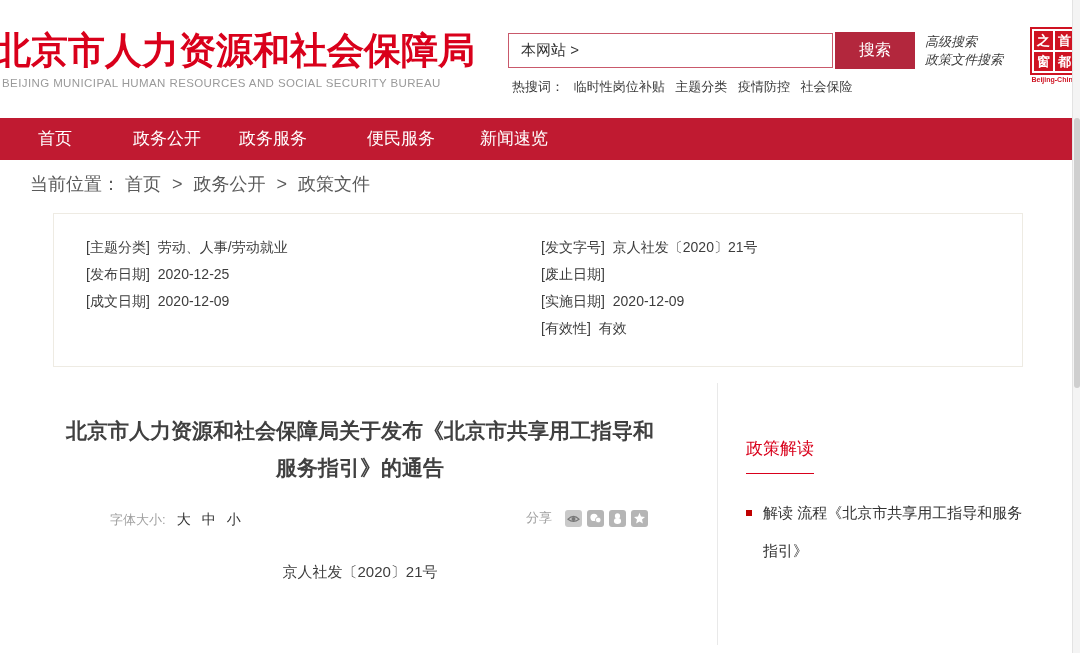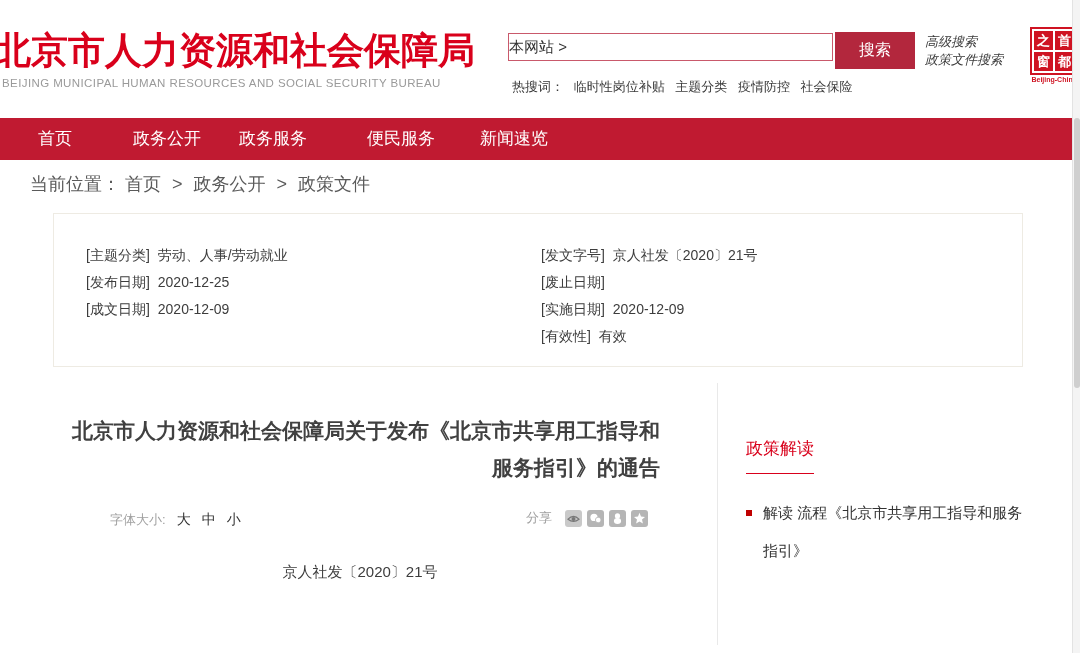--- a/index.html
+++ b/index.html
@@ -5,21 +5,21 @@
   * { margin:0; padding:0; box-sizing:border-box; }
   html,body { background:#fff; }
   body { font-family:"Liberation Sans","DejaVu Sans",sans-serif; }
   .page { position:relative; width:1080px; height:653px; background:#fff; overflow:hidden; margin:0 auto; }
 
   
   .header { position:absolute; left:0; top:0; width:1080px; height:118px; background:#fff; }
   .logo-cn { position:absolute; left:-6px; top:26px; font-size:37px; font-weight:bold; color:#d9001b; white-space:nowrap; letter-spacing:0px; }
   .logo-en { position:absolute; left:2px; top:77px; font-size:11.5px; color:#9a9a9a; letter-spacing:0.4px; white-space:nowrap; }
 
-  .search-input { position:absolute; left:508px; top:33px; width:325px; height:28px; border:1px solid #c9596b; background:#fff; font-size:15px; color:#333; padding-left:0; outline:none; font-family:inherit; }
+  .search-input { position:absolute; left:508px; top:33px; width:325px; height:35px; border:1px solid #c9596b; background:#fff; font-size:15px; color:#333; padding-left:12px; outline:none; font-family:inherit; }
   .search-btn { position:absolute; left:835px; top:32px; width:80px; height:37px; background:#b3273d; color:#fff; border:none; font-size:16px; cursor:pointer; font-family:inherit; }
   .adv-links { position:absolute; left:925px; top:33px; font-size:13px; color:#3a3a3a; line-height:18px; }
   .adv-links div { cursor:pointer;font-style:italic; }
   .hotwords { position:absolute; left:512px; top:78px; font-size:13px; color:#3a3a3a; }
   .hotwords .hw-label { color:#3a3a3a; margin-right:6px; }
   .hotwords span.hw { margin-right:7px; cursor:pointer; }
 
   .capital-logo { position:absolute; left:1030px; top:27px; width:48px; cursor:pointer; }
   .capital-grid { width:48px; height:48px; border:2px solid #cf1322; background:#fff; padding:2px; display:grid; grid-template-columns:1fr 1fr; grid-template-rows:1fr 1fr; gap:2px; }
   .capital-grid span { background:#cf1322; color:#fff; font-size:13px; font-weight:bold; display:flex; align-items:center; justify-content:center; }
@@ -34,28 +34,28 @@
   .nav .nav-item:nth-child(4){ margin-right:45px; }
   .nav .nav-item:nth-child(5){ margin-right:45px; }
 
   
   .breadcrumb { position:absolute; left:30px; top:172px; font-size:18px; color:#5a5a5a; }
   .breadcrumb .bc-link { cursor:pointer; }
   .breadcrumb .sep { margin:0 6px; }
 
   
   .meta-box { position:absolute; left:53px; top:213px; width:970px; height:154px; background:#fff; border:1px solid #eeebe3; }
-  .meta-col { position:absolute; top:20px;margin-top:8px; }
+  .meta-col { position:absolute; top:20px; }
   .meta-col.left { left:32px; }
   .meta-col.right { left:487px; }
   .meta-row { font-size:14px; color:#3d3d3d; line-height:27px; white-space:nowrap; }
   .meta-row .m-label { margin-right:8px; }
 
   
-  .article-title { position:absolute; left:60px; top:412px; width:600px; text-align:right; font-size:21px; font-weight:600; color:#404040; line-height:37px; }
+  .article-title { position:absolute; left:60px; top:412px; width:600px; text-align:center; font-size:21px; font-weight:600; color:#404040; line-height:37px; }
 
   .tools-row { position:absolute; left:53px; top:509px; width:650px; height:24px; }
   .fontsize-group { position:absolute; left:57px; top:0; font-size:13px; color:#a0a0a0; line-height:20px; }
   .fontsize-group .fs-opt { color:#333; font-size:14px; margin-left:11px; cursor:pointer; }
   .share-group { position:absolute; right:55px; top:0; display:flex; align-items:center; }
   .share-label { font-size:13px; color:#a0a0a0; margin-right:8px; }
   .share-icon { width:17px; height:17px; border-radius:3px; margin-left:5px; display:flex; align-items:center; justify-content:center; cursor:pointer; background:#b5b5b5; }
   .share-icon.first { background:#c9c9c9; }
   .share-icon svg { display:block; }
 

